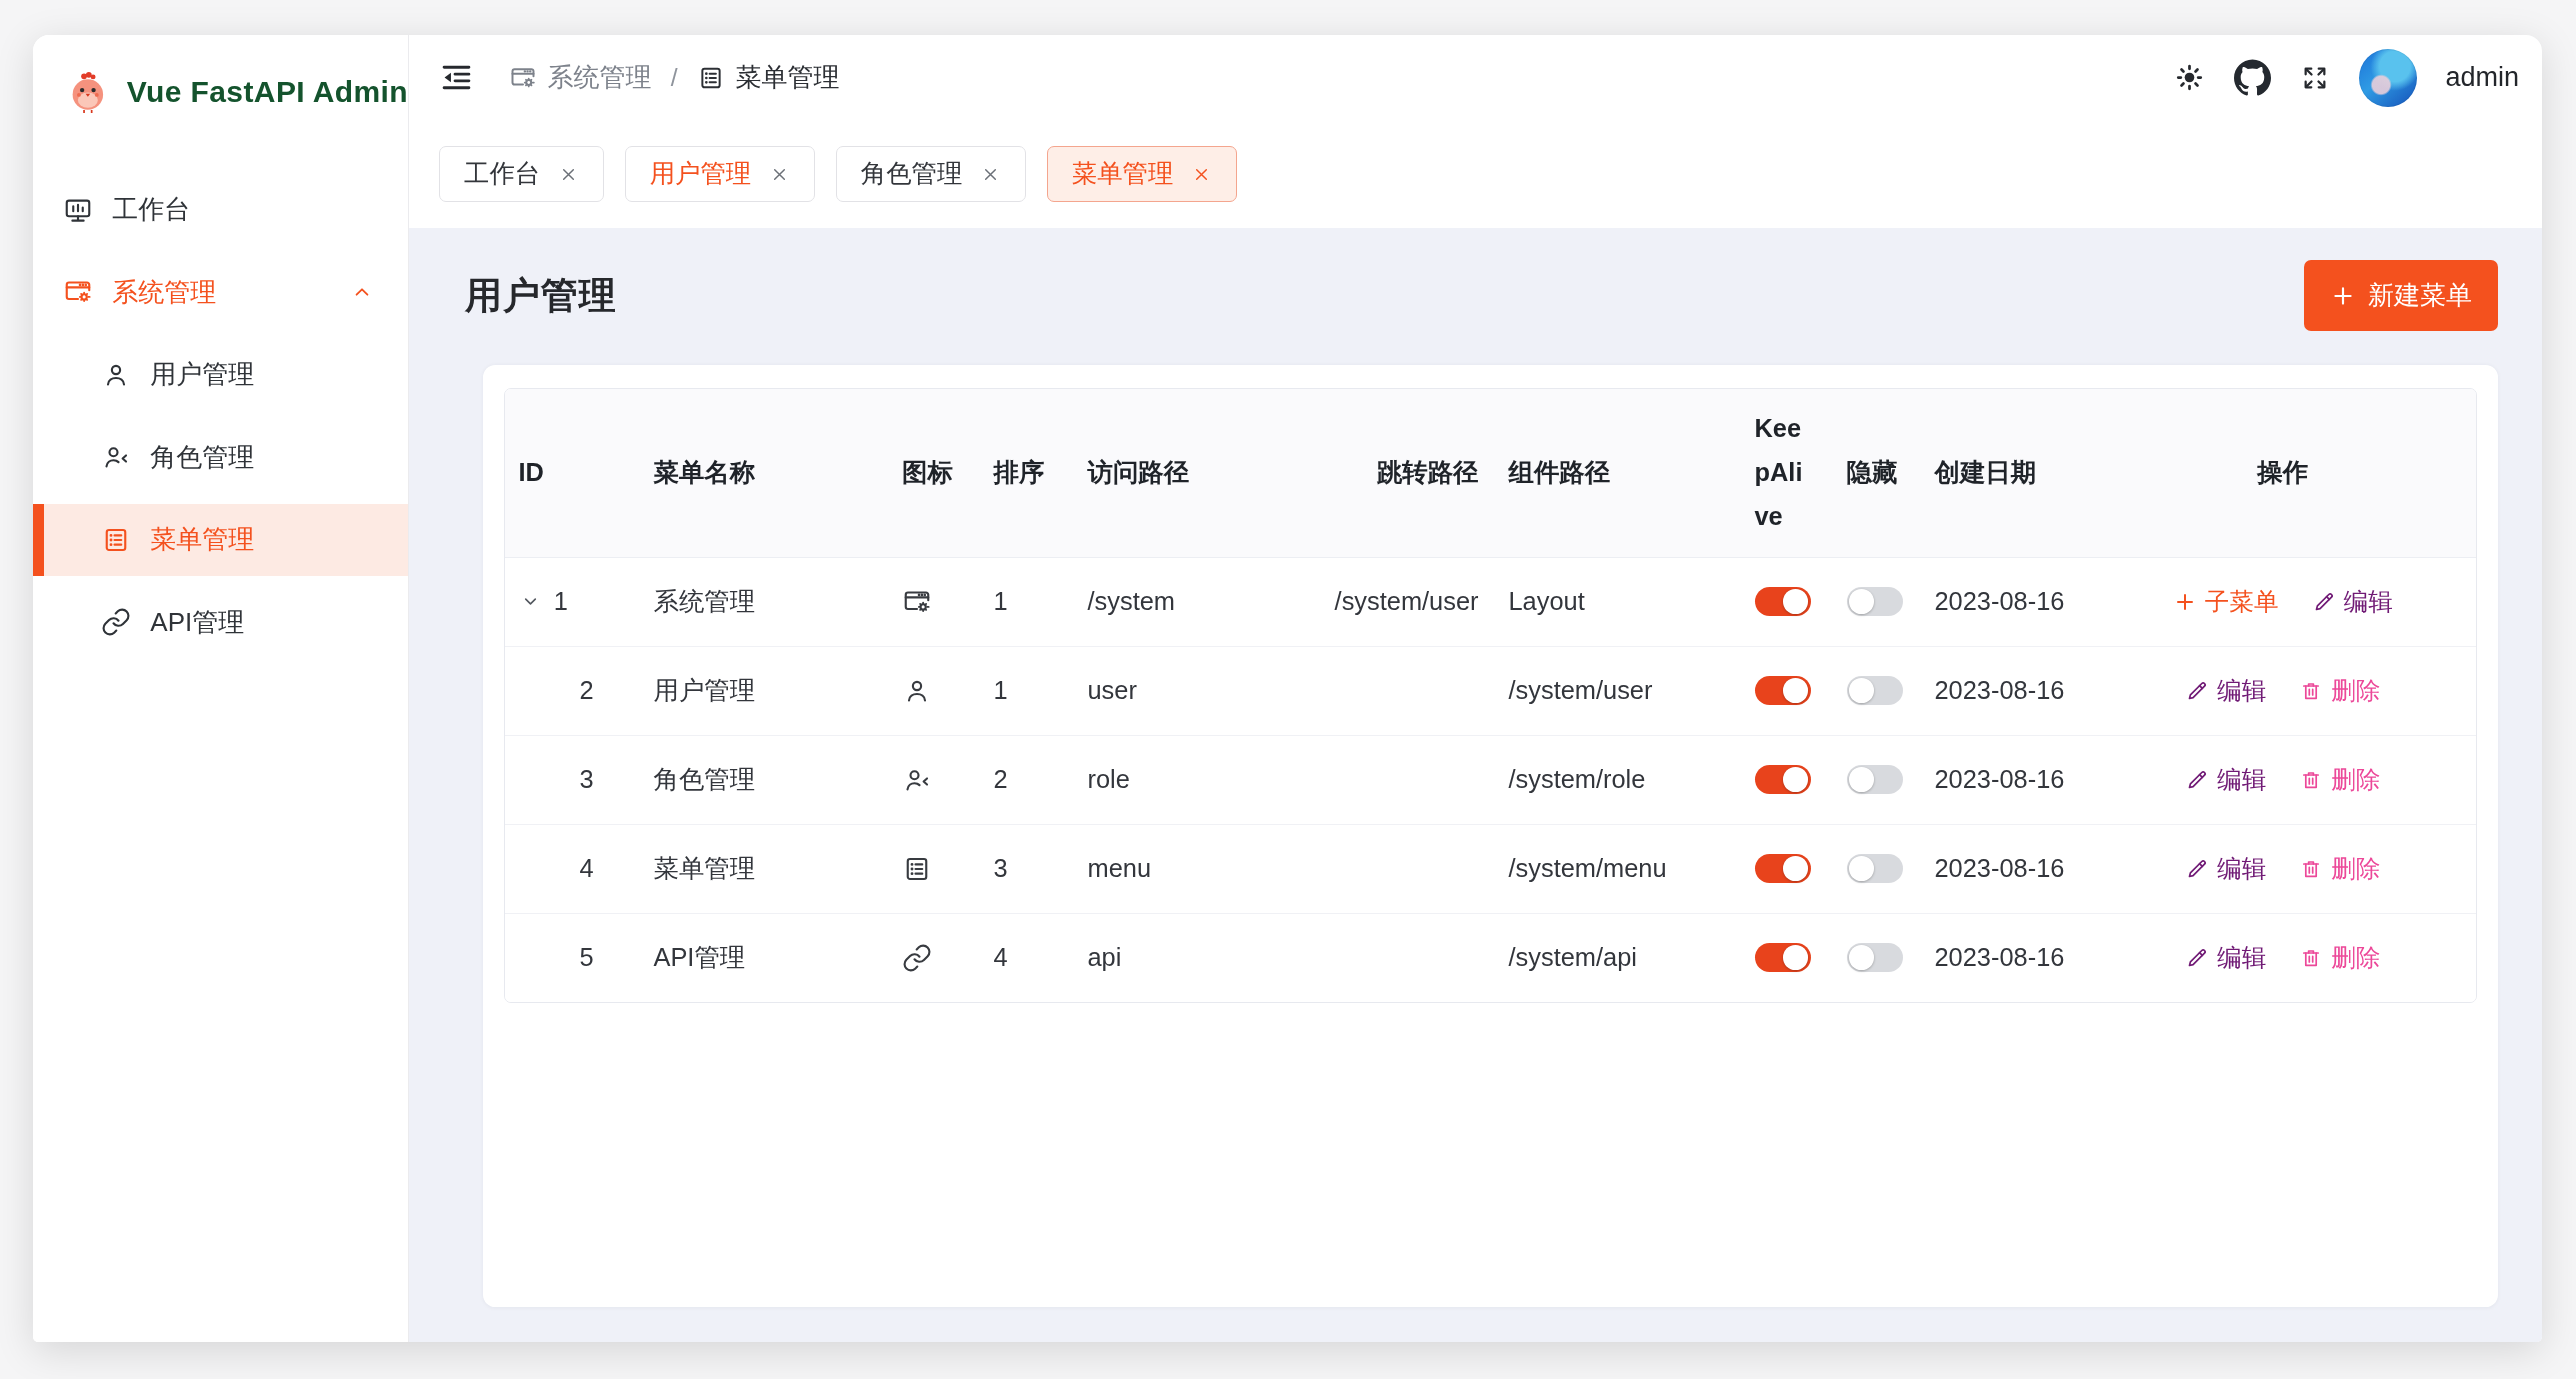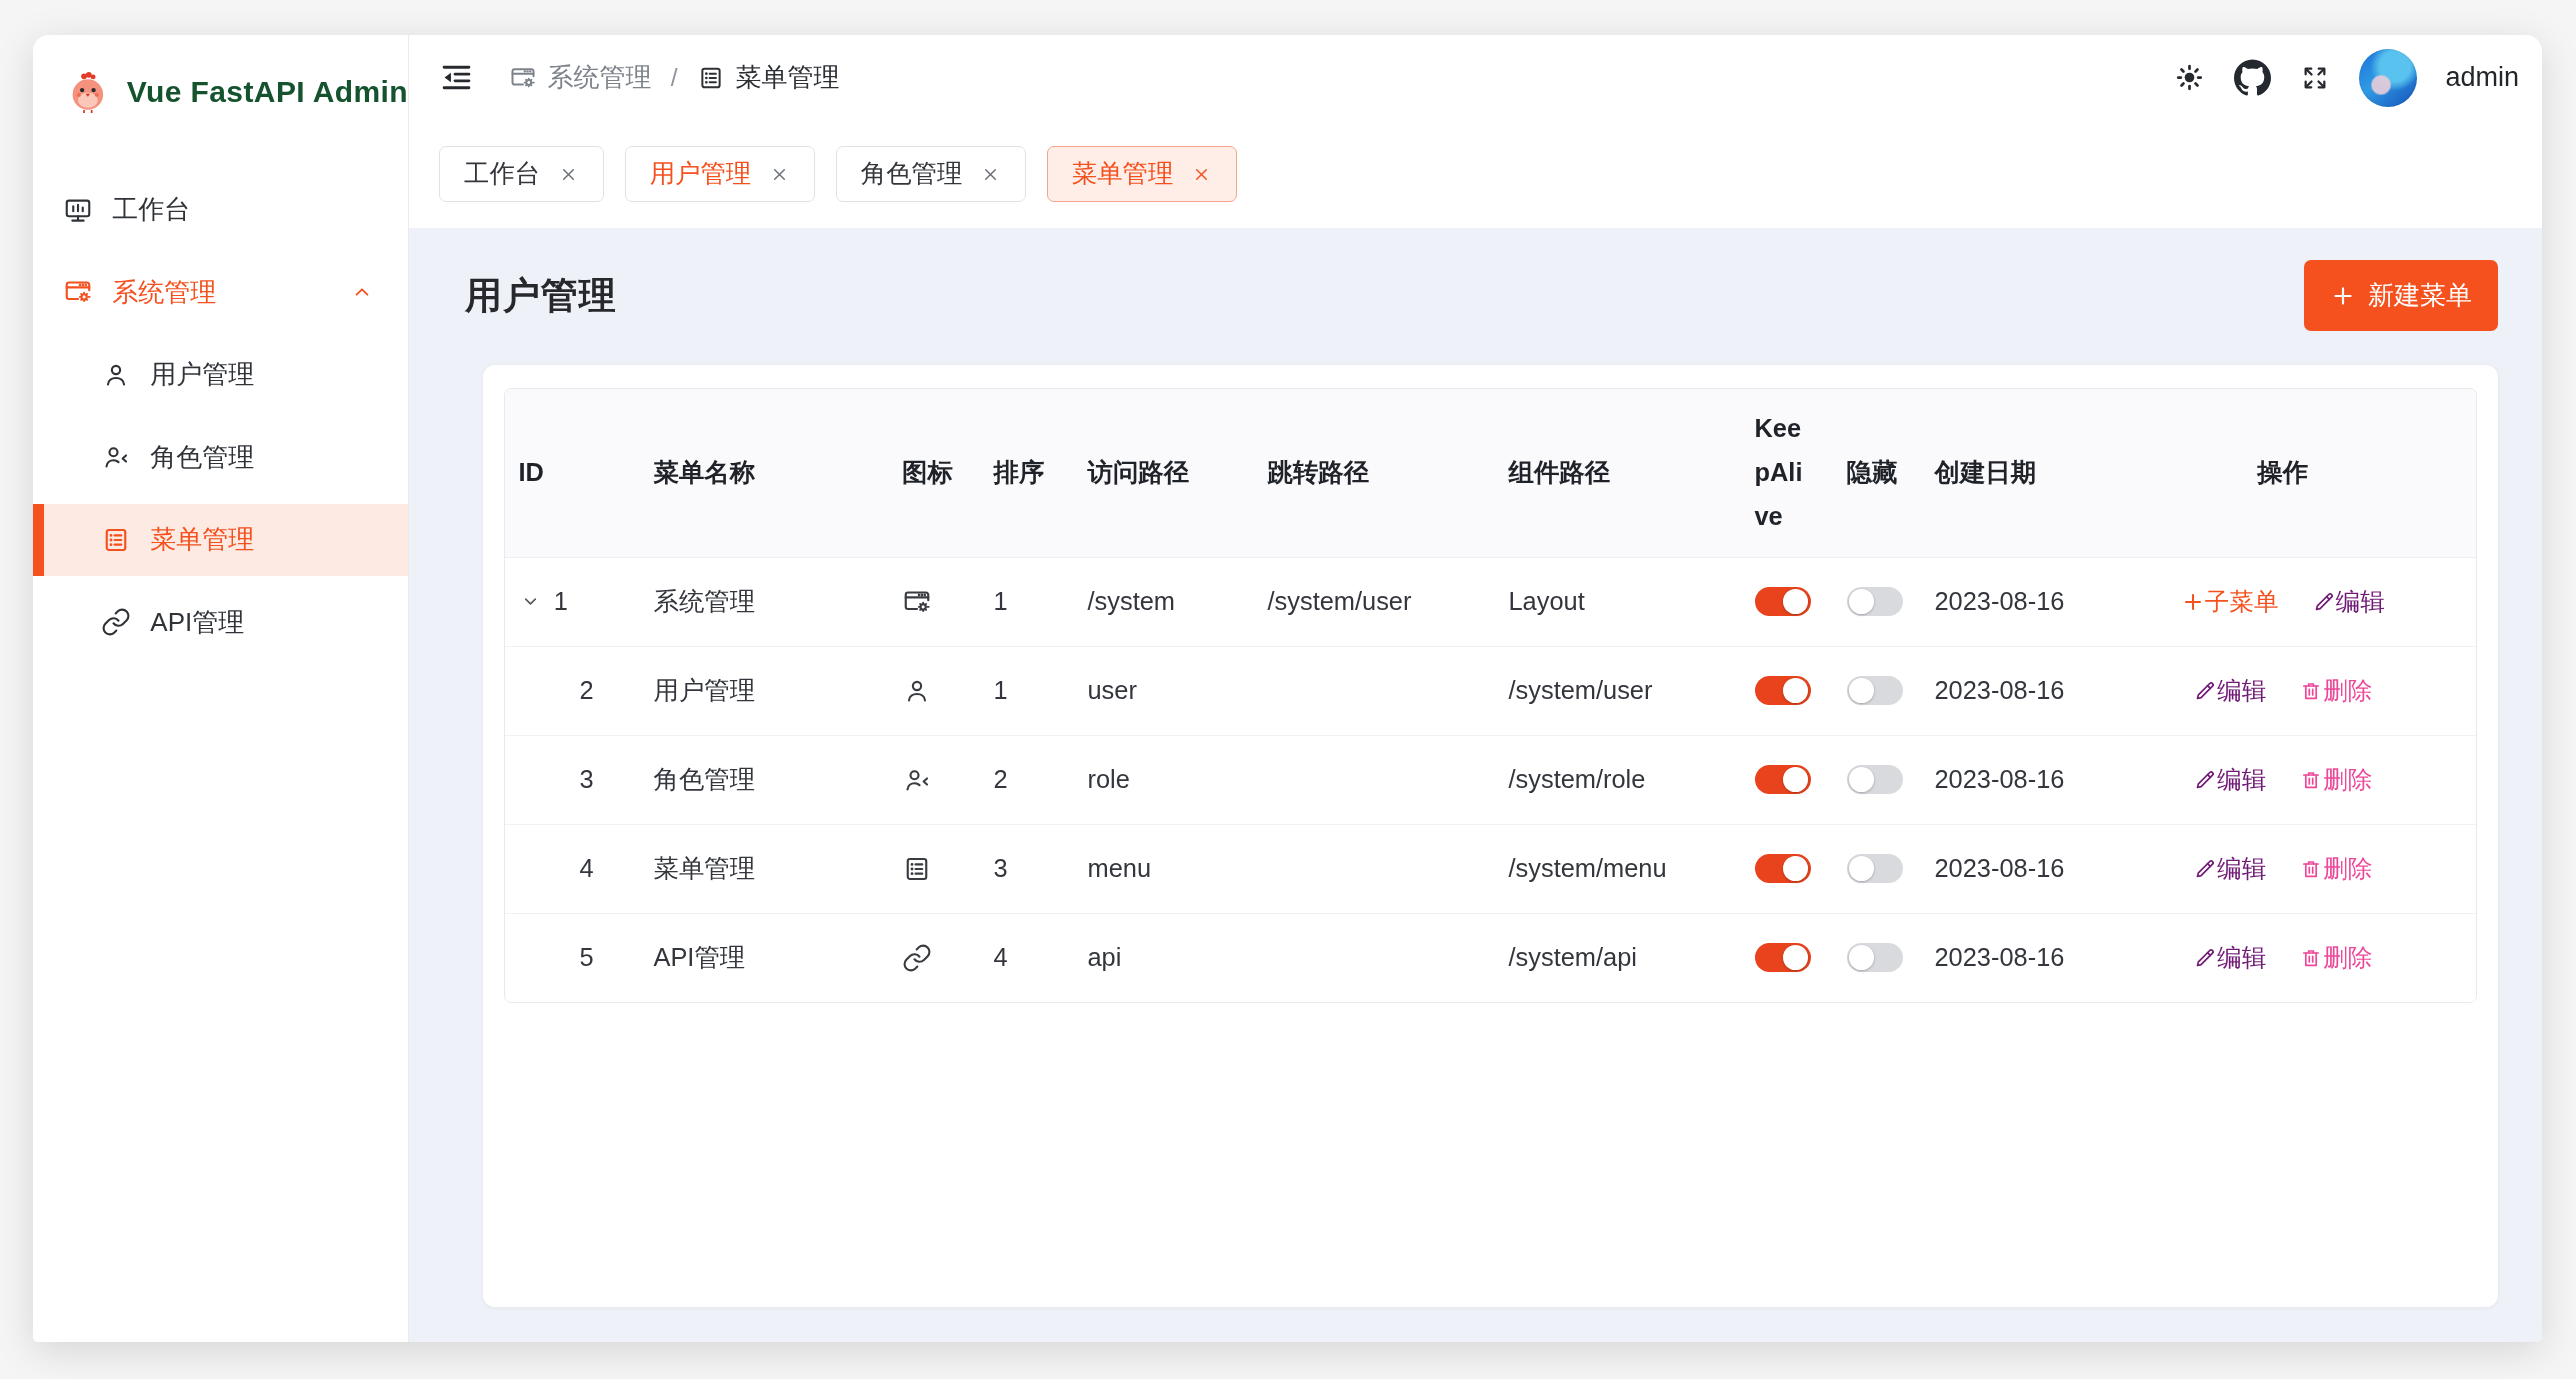--- a/index.html
+++ b/index.html
@@ -99,40 +99,40 @@
   }
   .table-box { border: 0.9px solid #e7e9ef; border-radius: 7px; overflow: hidden; }
   table { width: 100%; border-collapse: collapse; table-layout: fixed; font-size: 25.4px; color: #33363c; }
   thead th {
     background: #fafafc; height: 168px; text-align: left; vertical-align: middle;
     font-weight: 600; color: #1f2329; border-bottom: 0.9px solid #eceef3;
   }
   tbody td { height: 89px; vertical-align: middle; border-bottom: 0.9px solid #f0f1f5; background: #fff; }
   tbody tr:last-child td { border-bottom: none; }
   .c1 { padding-left: 14px; } .c2 { padding-left: 26px; } .c3 { padding-left: 24.6px; }
-  .c4 { padding-left: 33px; } .c5 { padding-left: 30px; } .c6 { padding-left: 30px; }
+  .c4 { padding-left: 33px; } .c5 { padding-left: 30px; } .c6 { padding-left: 30px; text-align: right; }
   .c7 { padding-left: 30px; } .c8 { padding-left: 32px; } .c9 { padding-left: 29px; }
   .c10 { padding-left: 29px; } .c11 { text-align: center; }
   .keepalive-head { display: inline-block; width: 53px; word-break: break-all; line-height: 1.72; }
 
   .cell-id { display: flex; align-items: center; gap: 12.3px; }
   .row-chev { width: 23px; height: 23px; color: #53585f; cursor: pointer; flex: 0 0 23px; }
   .indent { padding-left: 61px; }
   .row-icon { width: 30px; height: 30px; color: #383b40; }
 
   .switch { position: relative; width: 56px; height: 29px; border-radius: 15px; background: #d8dade; cursor: pointer; }
   .switch .knob {
     position: absolute; top: 2.2px; left: 2.6px; width: 24.6px; height: 24.6px; border-radius: 50%;
     background: #fff; box-shadow: 0 0.9px 2.6px rgba(0,0,0,.28);
   }
   .switch.on { background: #e8431c; }
   .switch.on .knob { left: auto; right: 2.6px; }
 
   .actions { display: flex; align-items: center; justify-content: center; gap: 33px; }
-  .act { display: flex; align-items: center; font-size: 24.6px; cursor: pointer; white-space: nowrap; }
+  .act { display: flex; align-items: center; gap: 8px; font-size: 24.6px; cursor: pointer; white-space: nowrap; }
   .act svg { width: 24px; height: 24px; }
   .act.submenu { color: #f4511e; }
   .act.edit { color: #701a75; }
   .act.del { color: #ec4899; }
 </style>
 </head>
 <body>
 
 <svg width="0" height="0" style="position:absolute">
   <defs>

